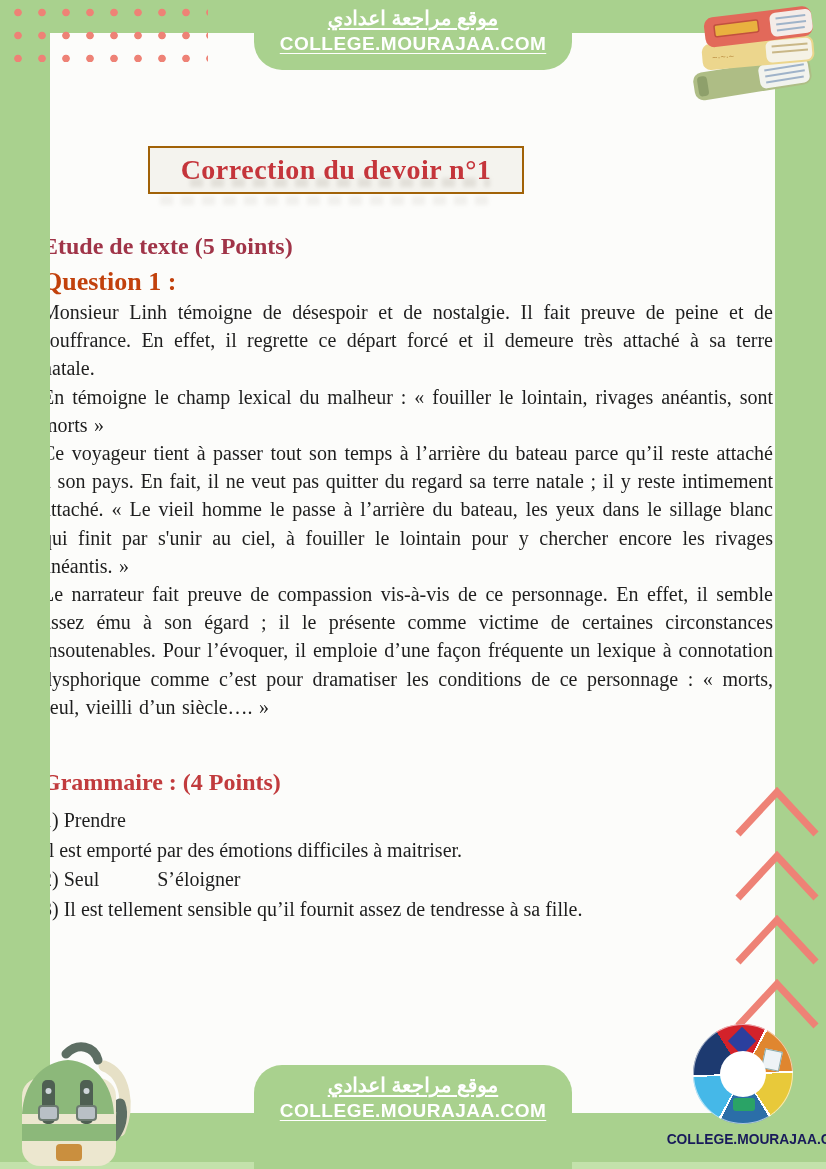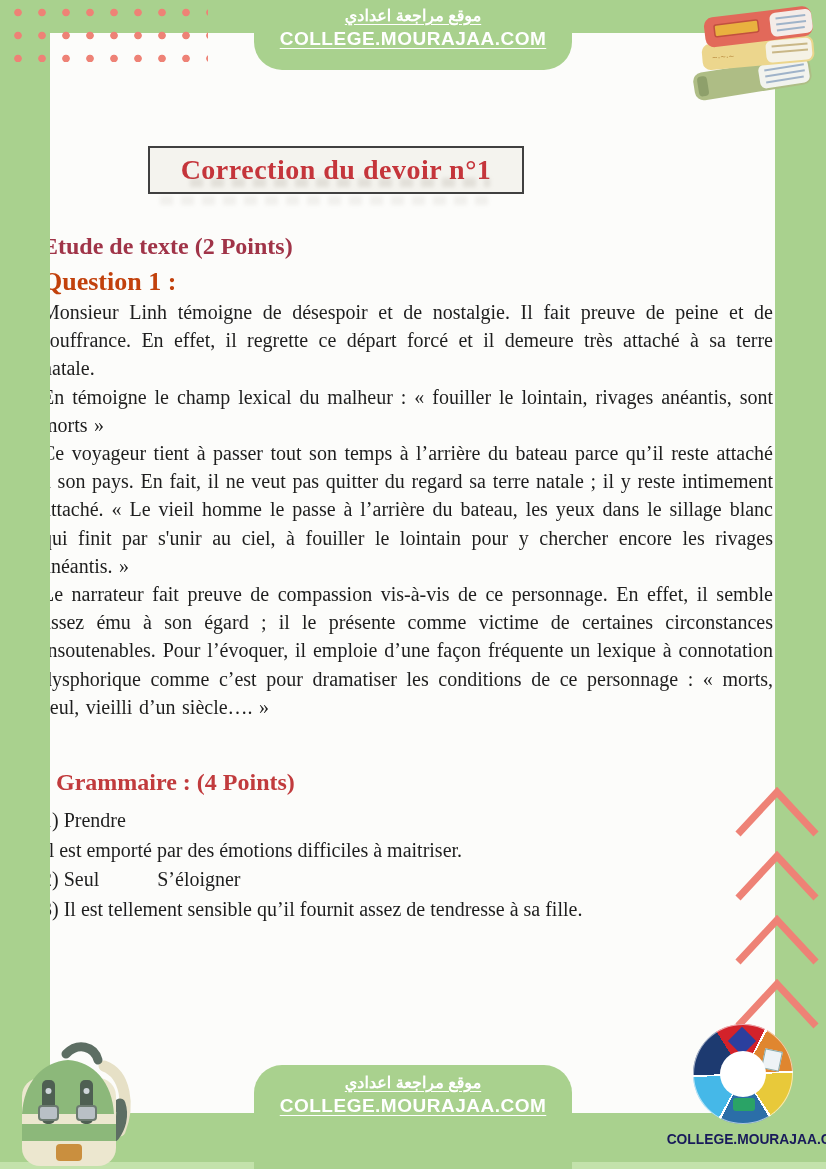--- a/index.html
+++ b/index.html
@@ -17,37 +17,37 @@
   
   .dot-grid{position:absolute;left:0;top:0;width:208px;height:62px;z-index:6;
     background-image:radial-gradient(circle,#ee8276 3.4px,rgba(238,130,118,0) 4.2px);
     background-size:24px 23px;background-position:6px 1px;}
 
   
   .banner{position:absolute;left:50%;transform:translateX(-50%);width:318px;background:#a9d18e;z-index:5;
     display:flex;flex-direction:column;align-items:center;color:#fff;text-align:center;}
   .banner-top{top:0;height:64px;border-radius:0 0 28px 28px;justify-content:flex-start;padding-top:6px;}
   .banner-bottom{bottom:0;height:96px;border-radius:28px 28px 0 0;padding-top:8px;}
-  .site-ar{font-size:16px;font-weight:bold;text-decoration:underline;text-underline-offset:3px;direction:rtl;}
+  .site-ar{font-size:20px;font-weight:bold;text-decoration:underline;text-underline-offset:3px;direction:rtl;}
   .site-domain{font-size:19px;font-weight:bold;letter-spacing:.5px;text-decoration:underline;text-underline-offset:3px;margin-top:3px;}
 
   
   .doc{position:absolute;left:40px;top:0;width:737px;z-index:1;color:#1e1e1e;
     font-family:"Liberation Serif",serif;}
-  .title-box{position:absolute;left:108px;top:146px;width:372px;height:44px;border:2px solid #404040;
+  .title-box{position:absolute;left:108px;top:146px;width:372px;height:44px;border:2px solid #a16207;
     background:#f4f3ee;display:flex;align-items:center;justify-content:center;}
   .title-box .title{font-size:28px;font-weight:bold;color:#c5353b;letter-spacing:.5px;}
   .bleed{position:absolute;filter:blur(2px);opacity:.28;z-index:0;
     background:repeating-linear-gradient(90deg,rgba(125,115,100,.55) 0 13px,rgba(125,115,100,0) 13px 21px);}
   .bleed-a{left:150px;top:178px;width:300px;height:9px;}
   .bleed-b{left:120px;top:196px;width:330px;height:9px;opacity:.16;}
 
   .doc-flow{position:absolute;left:2px;top:232px;width:731px;}
   .h-etude{font-size:24px;line-height:28px;font-weight:bold;color:#a03448;margin:0 0 9px 0;}
-  .h-gram{font-size:24px;line-height:28px;font-weight:bold;color:#c13b3d;margin:47px 0 10px 14px;}
+  .h-gram{font-size:24px;line-height:28px;font-weight:bold;color:#c13b3d;margin:47px 0 10px 0;}
   .qlabel{font-size:26px;line-height:26px;font-weight:bold;color:#c2410c;margin:5px 0 3px 0;}
   .para{font-size:20px;line-height:28.2px;margin:0;text-align:justify;word-spacing:1.5px;}
   .gitem{font-size:20px;line-height:28.5px;margin:1px 0 0 0;}
   .g2-gap{display:inline-block;width:58px;}
 
   
   .chevrons{position:absolute;left:731px;top:782px;z-index:6;}
 
   
   .books{position:absolute;left:686px;top:2px;z-index:6;}
@@ -79,21 +79,21 @@
 <div class="stage">
 
   <div class="doc">
     <div class="title-box">
       <span class="title">Correction du devoir n°1</span>
     </div>
     <div class="bleed bleed-a"></div>
     <div class="bleed bleed-b"></div>
 
     <div class="doc-flow">
-      <div class="h-etude">Etude de texte (2 Points)</div>
+      <div class="h-etude">Etude de texte (5 Points)</div>
 
       <div class="qlabel">Question 1 :</div>
       <p class="para">Monsieur Linh témoigne de désespoir et de nostalgie. Il fait preuve de peine et de souffrance. En effet, il regrette ce départ forcé et il demeure très attaché à sa terre natale.</p>
       <p class="para">En témoigne le champ lexical du malheur : « fouiller le lointain, rivages anéantis, sont morts »</p>
 
       <p class="para">Ce voyageur tient à passer tout son temps à l’arrière du bateau parce qu’il reste attaché à son pays. En fait, il ne veut pas quitter du regard sa terre natale ; il y reste intimement attaché. « Le vieil homme le passe à l’arrière du bateau, les yeux dans le sillage blanc qui finit par s'unir au ciel, à fouiller le lointain pour y chercher encore les rivages anéantis. »</p>
 
       <p class="para">Le narrateur fait preuve de compassion vis-à-vis de ce personnage. En effet, il semble assez ému à son égard ; il le présente comme victime de certaines circonstances insoutenables. Pour l’évoquer, il emploie d’une façon fréquente un lexique à connotation dysphorique comme c’est pour dramatiser les conditions de ce personnage : « morts, seul, vieilli d’un siècle…. »</p>
 
       <div class="h-gram">Grammaire : (4 Points)</div>

